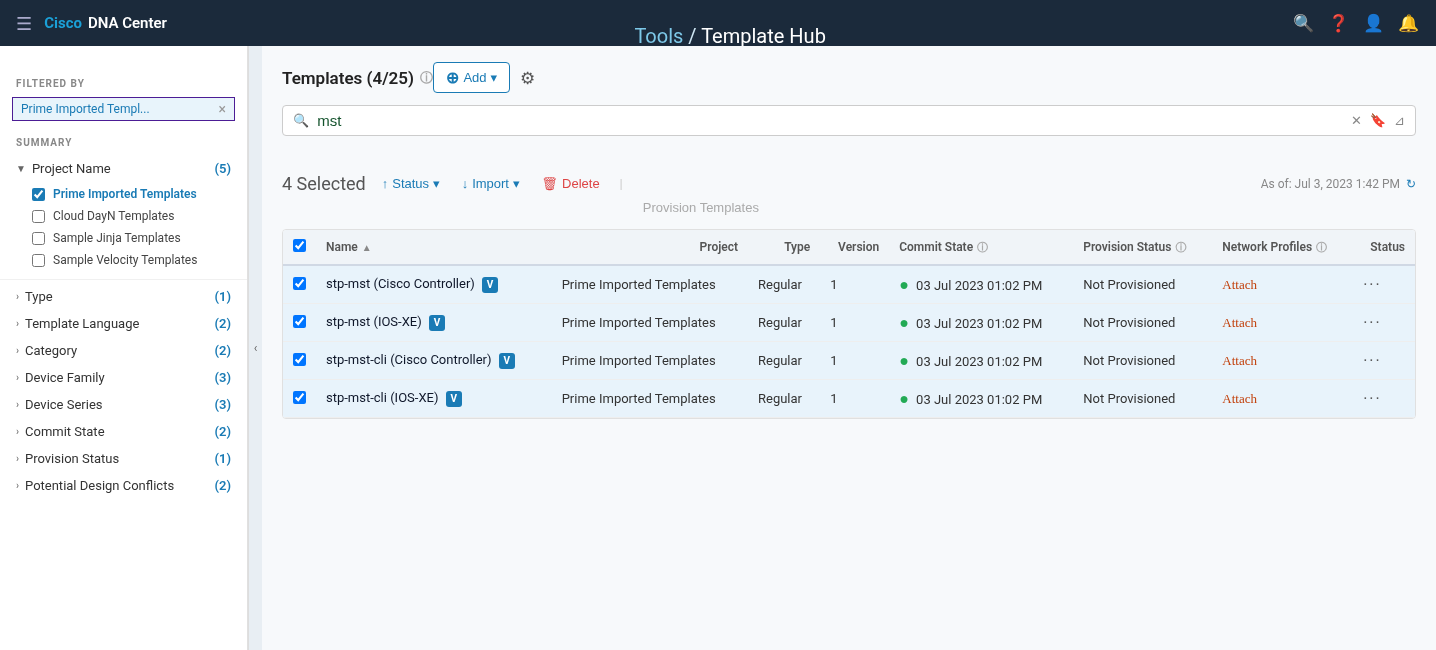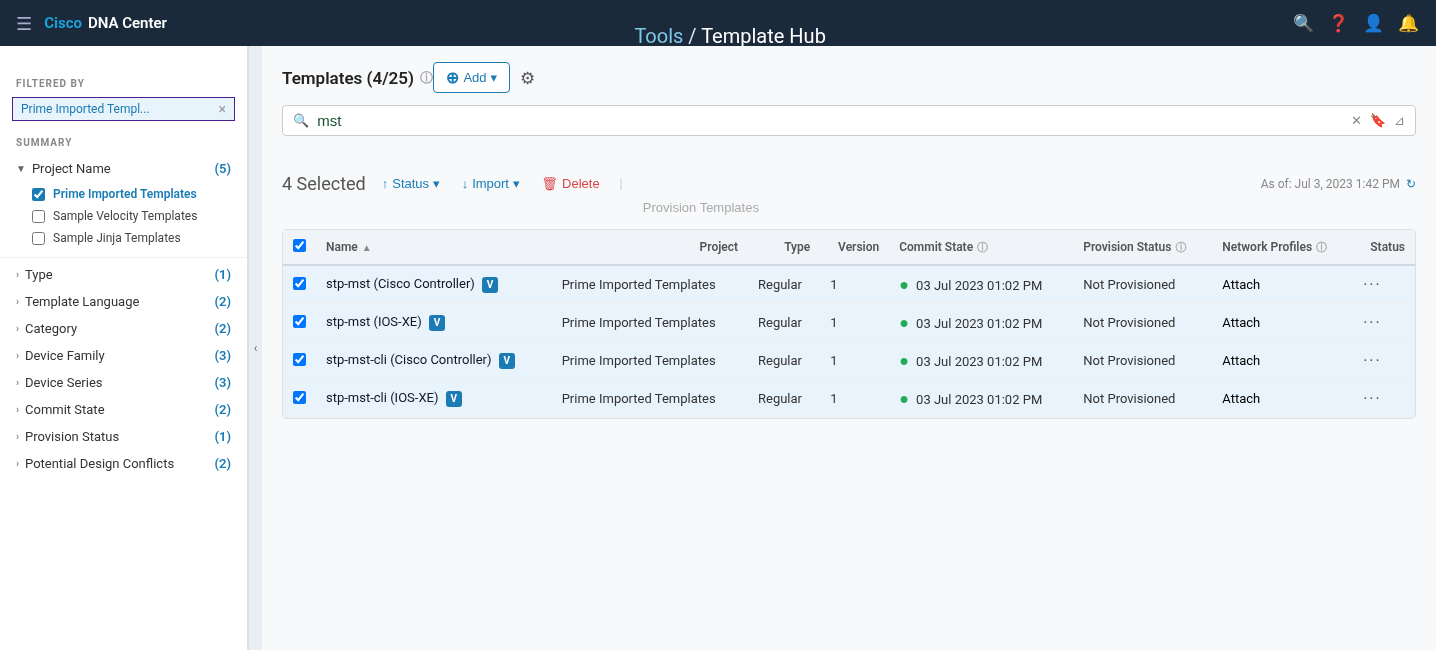--- a/index.html
+++ b/index.html
@@ -122,21 +122,21 @@
     tbody tr { border-bottom: 1px solid #eee; }
     tbody tr.selected { background: #e8f3fb; }
     tbody td { padding: 9px 10px; font-size: 13px; color: #333; vertical-align: middle; }
     .td-link { color: #0f172a; cursor: pointer; text-decoration: none; }
     .version-badge {
       display: inline-flex; align-items: center; justify-content: center;
       width: 16px; height: 16px; background: #1a7bb5; color: #fff;
       border-radius: 3px; font-size: 10px; margin-left: 4px; font-weight: 700;
     }
     .commit-dot { color: #22aa55; font-size: 16px; margin-right: 4px; }
-    .attach-link { color: #000000; cursor: pointer; }
+    .attach-link { color: #c2410c; cursor: pointer; font-family: Liberation Serif, serif; }
     .actions-btn { color: #555; cursor: pointer; font-size: 16px; letter-spacing: 2px; }
     .checkbox-cell { width: 32px; text-align: center; }
 
     
     ::-webkit-scrollbar { width: 6px; height: 6px; }
     ::-webkit-scrollbar-thumb { background: #ccc; border-radius: 3px; }
   </style>
 </head>
 <body>
 
@@ -177,25 +177,29 @@
         <span class="sidebar-group-label">Project Name</span>
         <span class="sidebar-group-count">(5)</span>
       </div>
       <div class="sidebar-children">
         <label class="sidebar-child checked">
           <input type="checkbox" checked="" class="checkbox-blue" style="">
           <span>Prime Imported Templates</span>
         </label>
         <label class="sidebar-child">
           <input type="checkbox" style="">
-          <span>Sample Velocity Templates</span>
+          <span>Cloud DayN Templates</span>
         </label>
         <label class="sidebar-child">
           <input type="checkbox" style="">
           <span>Sample Jinja Templates</span>
+        </label>
+        <label class="sidebar-child">
+          <input type="checkbox" style="">
+          <span>Sample Velocity Templates</span>
         </label>
       </div>
     </div>
 
     <hr class="sidebar-divider">
 
     <div class="sidebar-group">
       <div class="sidebar-group-header">
         <span class="sidebar-chevron">›</span>
         <span class="sidebar-group-label">Type</span>

